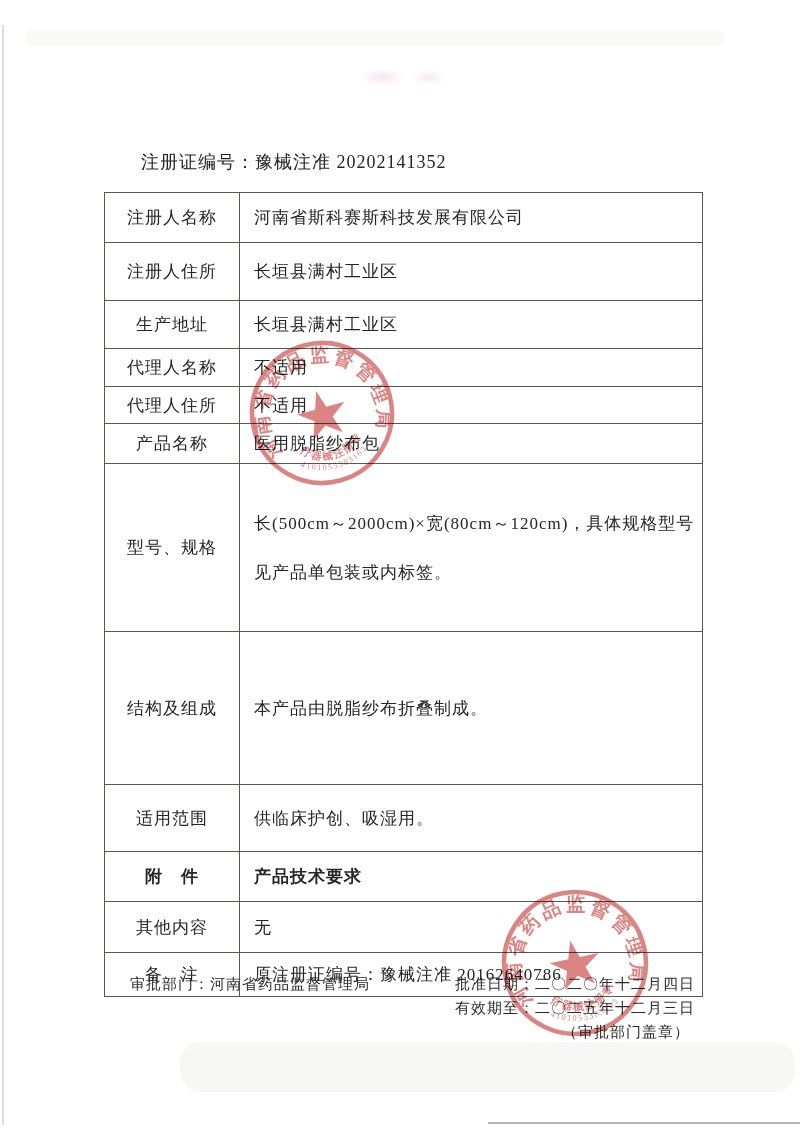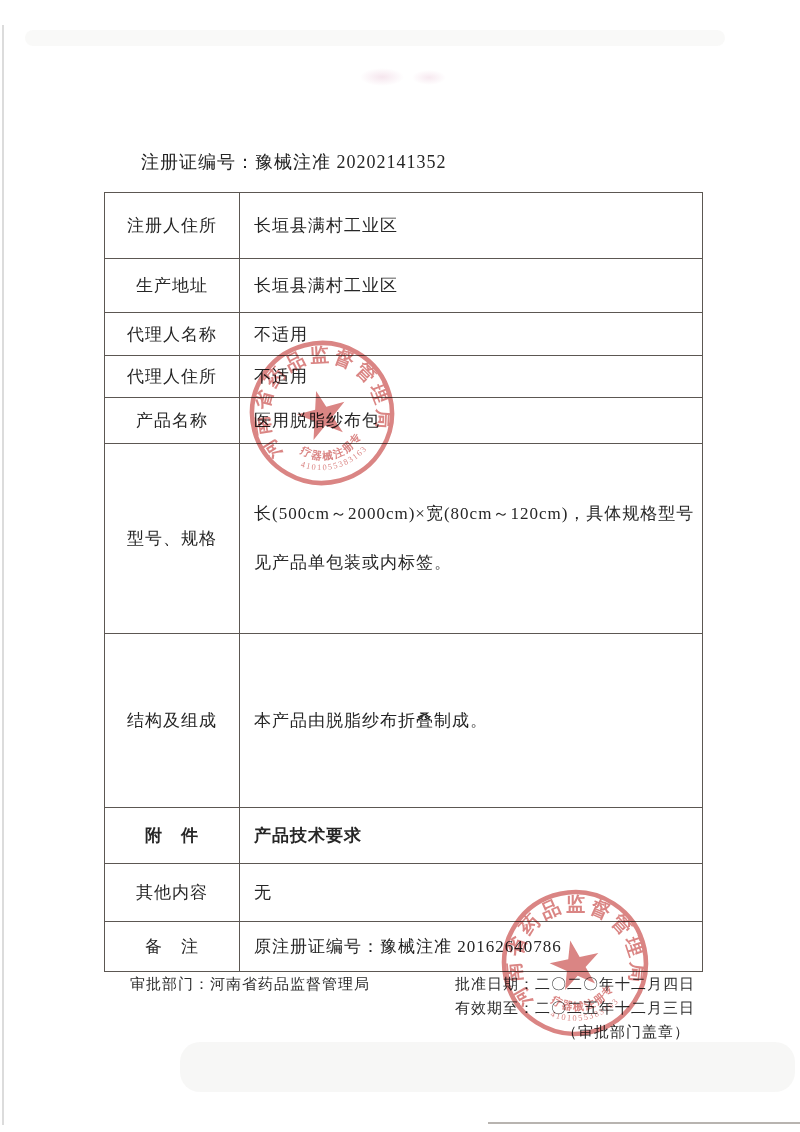--- a/index.html
+++ b/index.html
@@ -66,20 +66,24 @@
   <div class="scan-left-edge"></div>
   <div class="scan-bottom-line"></div>
   <div class="scan-bottom-band"></div>
   <div class="smudge1"></div>
   <div class="smudge2"></div>
 
   <div class="reg-no">注册证编号：豫械注准 20202141352</div>
 
   <table class="cert">
     <tbody>
+        <tr class="r1">
+      <td class="lbl">注册人名称</td>
+      <td class="val">河南省斯科赛斯科技发展有限公司</td>
+    </tr>
     <tr class="r2">
       <td class="lbl">注册人住所</td>
       <td class="val">长垣县满村工业区</td>
     </tr>
     <tr class="r3">
       <td class="lbl">生产地址</td>
       <td class="val">长垣县满村工业区</td>
     </tr>
     <tr class="r4">
       <td class="lbl">代理人名称</td>
@@ -96,20 +100,24 @@
     <tr class="r7">
       <td class="lbl">型号、规格</td>
       <td class="val">
         <span class="vline gap">长(500cm～2000cm)×宽(80cm～120cm)，具体规格型号</span>
         <span class="vline">见产品单包装或内标签。</span>
       </td>
     </tr>
     <tr class="r8">
       <td class="lbl">结构及组成</td>
       <td class="val">本产品由脱脂纱布折叠制成。</td>
+    </tr>
+    <tr class="r9">
+      <td class="lbl">适用范围</td>
+      <td class="val">供临床护创、吸湿用。</td>
     </tr>
     <tr class="r10">
       <td class="lbl">附　件</td>
       <td class="val">产品技术要求</td>
     </tr>
     <tr class="r11">
       <td class="lbl">其他内容</td>
       <td class="val">无</td>
     </tr>
     <tr class="r12">

